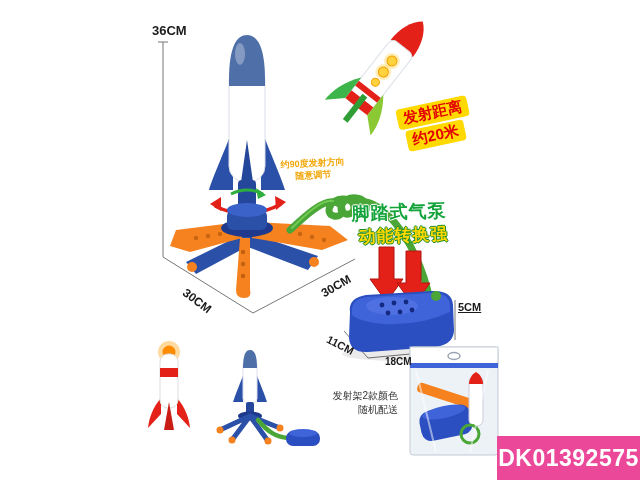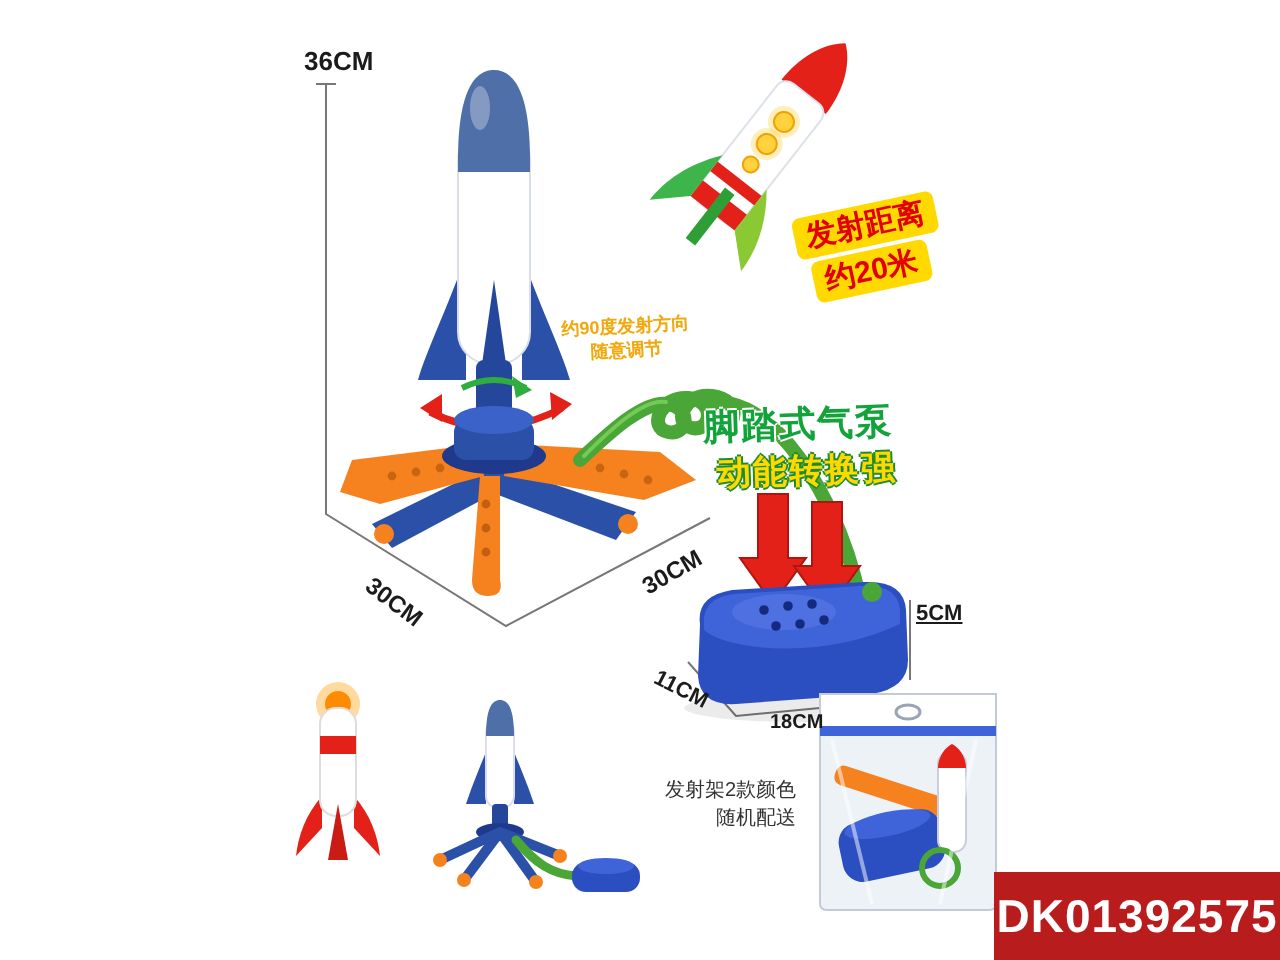--- a/index.html
+++ b/index.html
@@ -19,21 +19,21 @@
   .badge-row2 { margin-top:2px; margin-left:5px; }
 
   .pump-feature { position:absolute; left:352px; top:200px; transform:rotate(-2deg); white-space:nowrap; }
   .pf1 { color:#12a33a; font-size:18px; font-weight:bold; letter-spacing:1px;
     text-shadow:-1px 0 #fff,1px 0 #fff,0 -1px #fff,0 1px #fff; }
   .pf2 { color:#ffd800; font-size:17px; font-weight:bold; letter-spacing:1px; margin-left:6px;
     text-shadow:-1px 0 #1d8c2f,1px 0 #1d8c2f,0 -1px #1d8c2f,0 1px #1d8c2f; }
 
   .small-note { position:absolute; font-size:10px; color:#333; text-align:right; line-height:1.35; width:76px; }
 
-  .code-bar { position:absolute; left:497px; top:436px; width:143px; height:44px; background:#b91c1c;
+  .code-bar { position:absolute; left:497px; top:436px; width:143px; height:44px; background:#ec4899;
     display:flex; align-items:center; justify-content:center; }
   .code-bar span { color:#ffffff; font-weight:bold; font-size:23px; letter-spacing:0.5px; }
 </style>
 </head>
 <body>
 
 <div id="canvas">
 
   <svg id="scene" width="640" height="480" viewBox="0 0 640 480">
 

